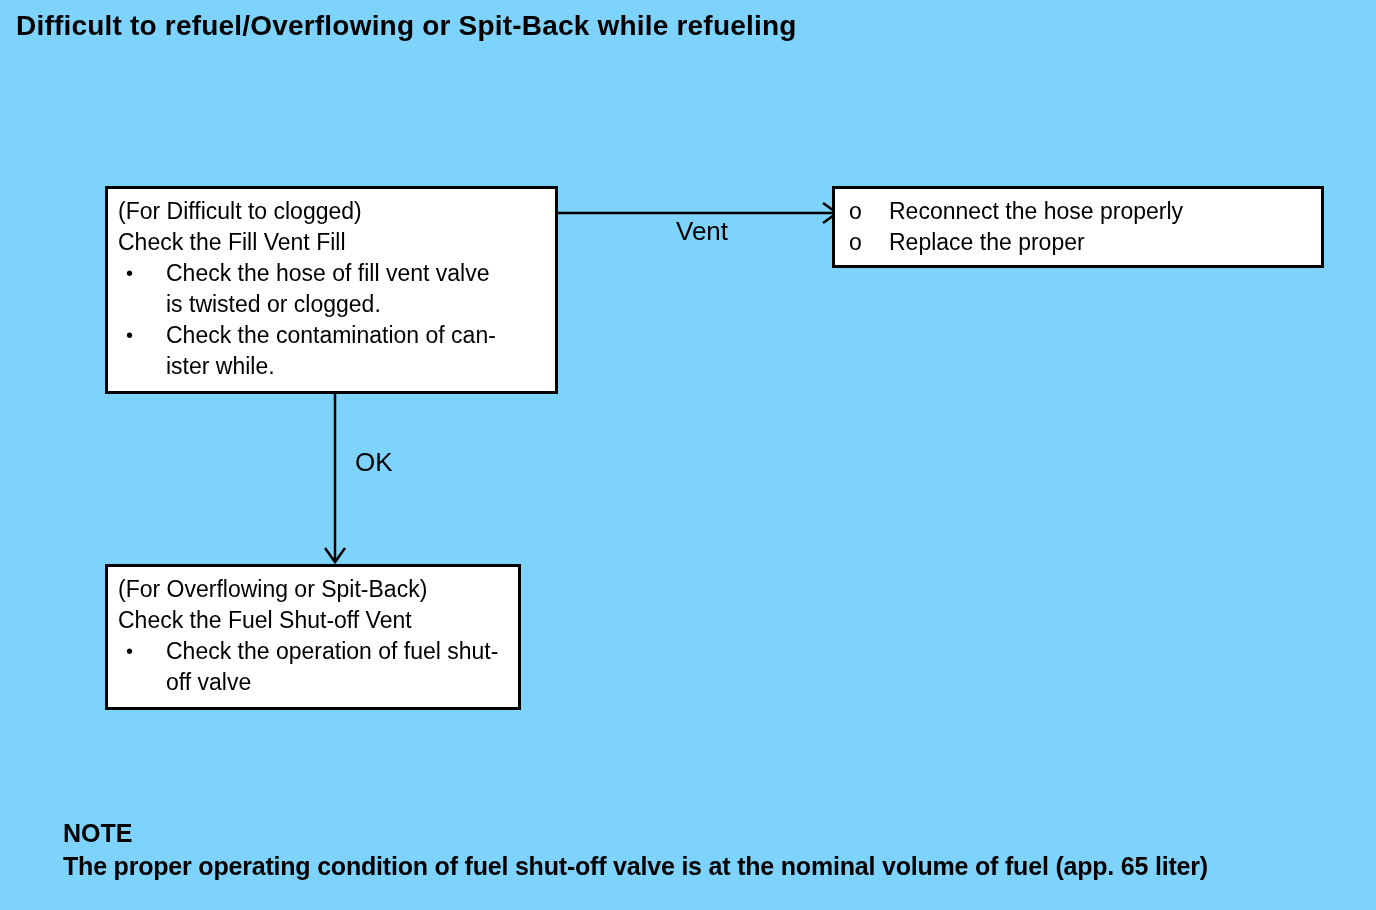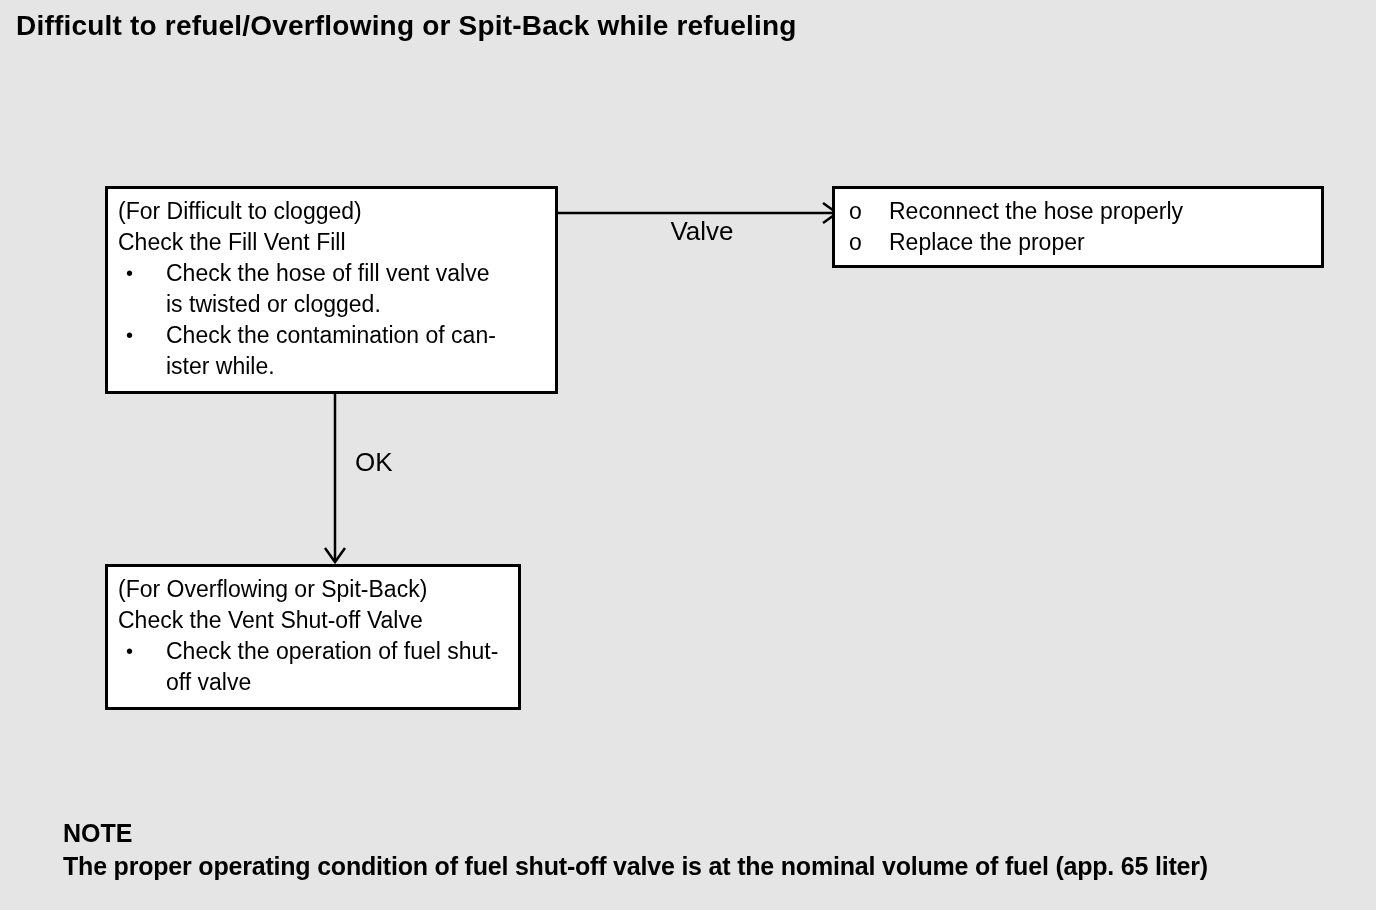--- a/index.html
+++ b/index.html
@@ -4,21 +4,21 @@
 <style>
   html, body {
     margin: 0;
     padding: 0;
     background: #ffffff;
   }
   .page {
     position: relative;
     width: 1376px;
     height: 910px;
-    background: #e5e5e5;
+    background: #7dd3fc;
     font-family: "Liberation Sans", sans-serif;
     color: #000000;
     overflow: hidden;
   }
   .page-title {
     position: absolute;
     left: 16px;
     top: 10px;
     font-size: 28px;
     font-weight: 700;
@@ -147,42 +147,42 @@
       <span class="bullet-marker dot">•</span>
       <span class="bullet-text">Check the contamination of can-
 ister while.</span>
     </div>
   </div>
 
   <svg class="arrow-svg arrow-wrong-svg" width="286" height="32" viewBox="0 0 286 32">
     <line x1="0" y1="15" x2="280" y2="15" stroke="#000000" stroke-width="2.5"></line>
     <path d="M267 5 L281 15 L267 25" fill="none" stroke="#000000" stroke-width="2.5"></path>
   </svg>
-  <div class="edge-label label-wrong">Valve</div>
+  <div class="edge-label label-wrong">Vent</div>
 
   <div class="flow-box box-remedy">
     <div class="remedy-row">
       <span class="remedy-marker">o</span>
       <span class="bullet-text">Reconnect the hose properly</span>
     </div>
     <div class="remedy-row">
       <span class="remedy-marker">o</span>
       <span class="bullet-text">Replace the proper</span>
     </div>
   </div>
 
   <svg class="arrow-svg arrow-ok-svg" width="32" height="174" viewBox="0 0 32 174">
     <line x1="15" y1="0" x2="15" y2="168" stroke="#000000" stroke-width="2.5"></line>
     <path d="M5 155 L15 169 L25 155" fill="none" stroke="#000000" stroke-width="2.5"></path>
   </svg>
   <div class="edge-label label-ok">OK</div>
 
   <div class="flow-box box-shutoff">
     <div class="box-line">(For Overflowing or Spit-Back)</div>
-    <div class="box-line">Check the Vent Shut-off Valve</div>
+    <div class="box-line">Check the Fuel Shut-off Vent</div>
     <div class="bullet-row">
       <span class="bullet-marker dot">•</span>
       <span class="bullet-text">Check the operation of fuel shut-
 off valve</span>
     </div>
   </div>
 
   <div class="note-block">
     <div class="note-title">NOTE</div>
     <div class="note-text">The proper operating condition of fuel shut-off valve is at the nominal volume of fuel (app. 65 liter)</div>

